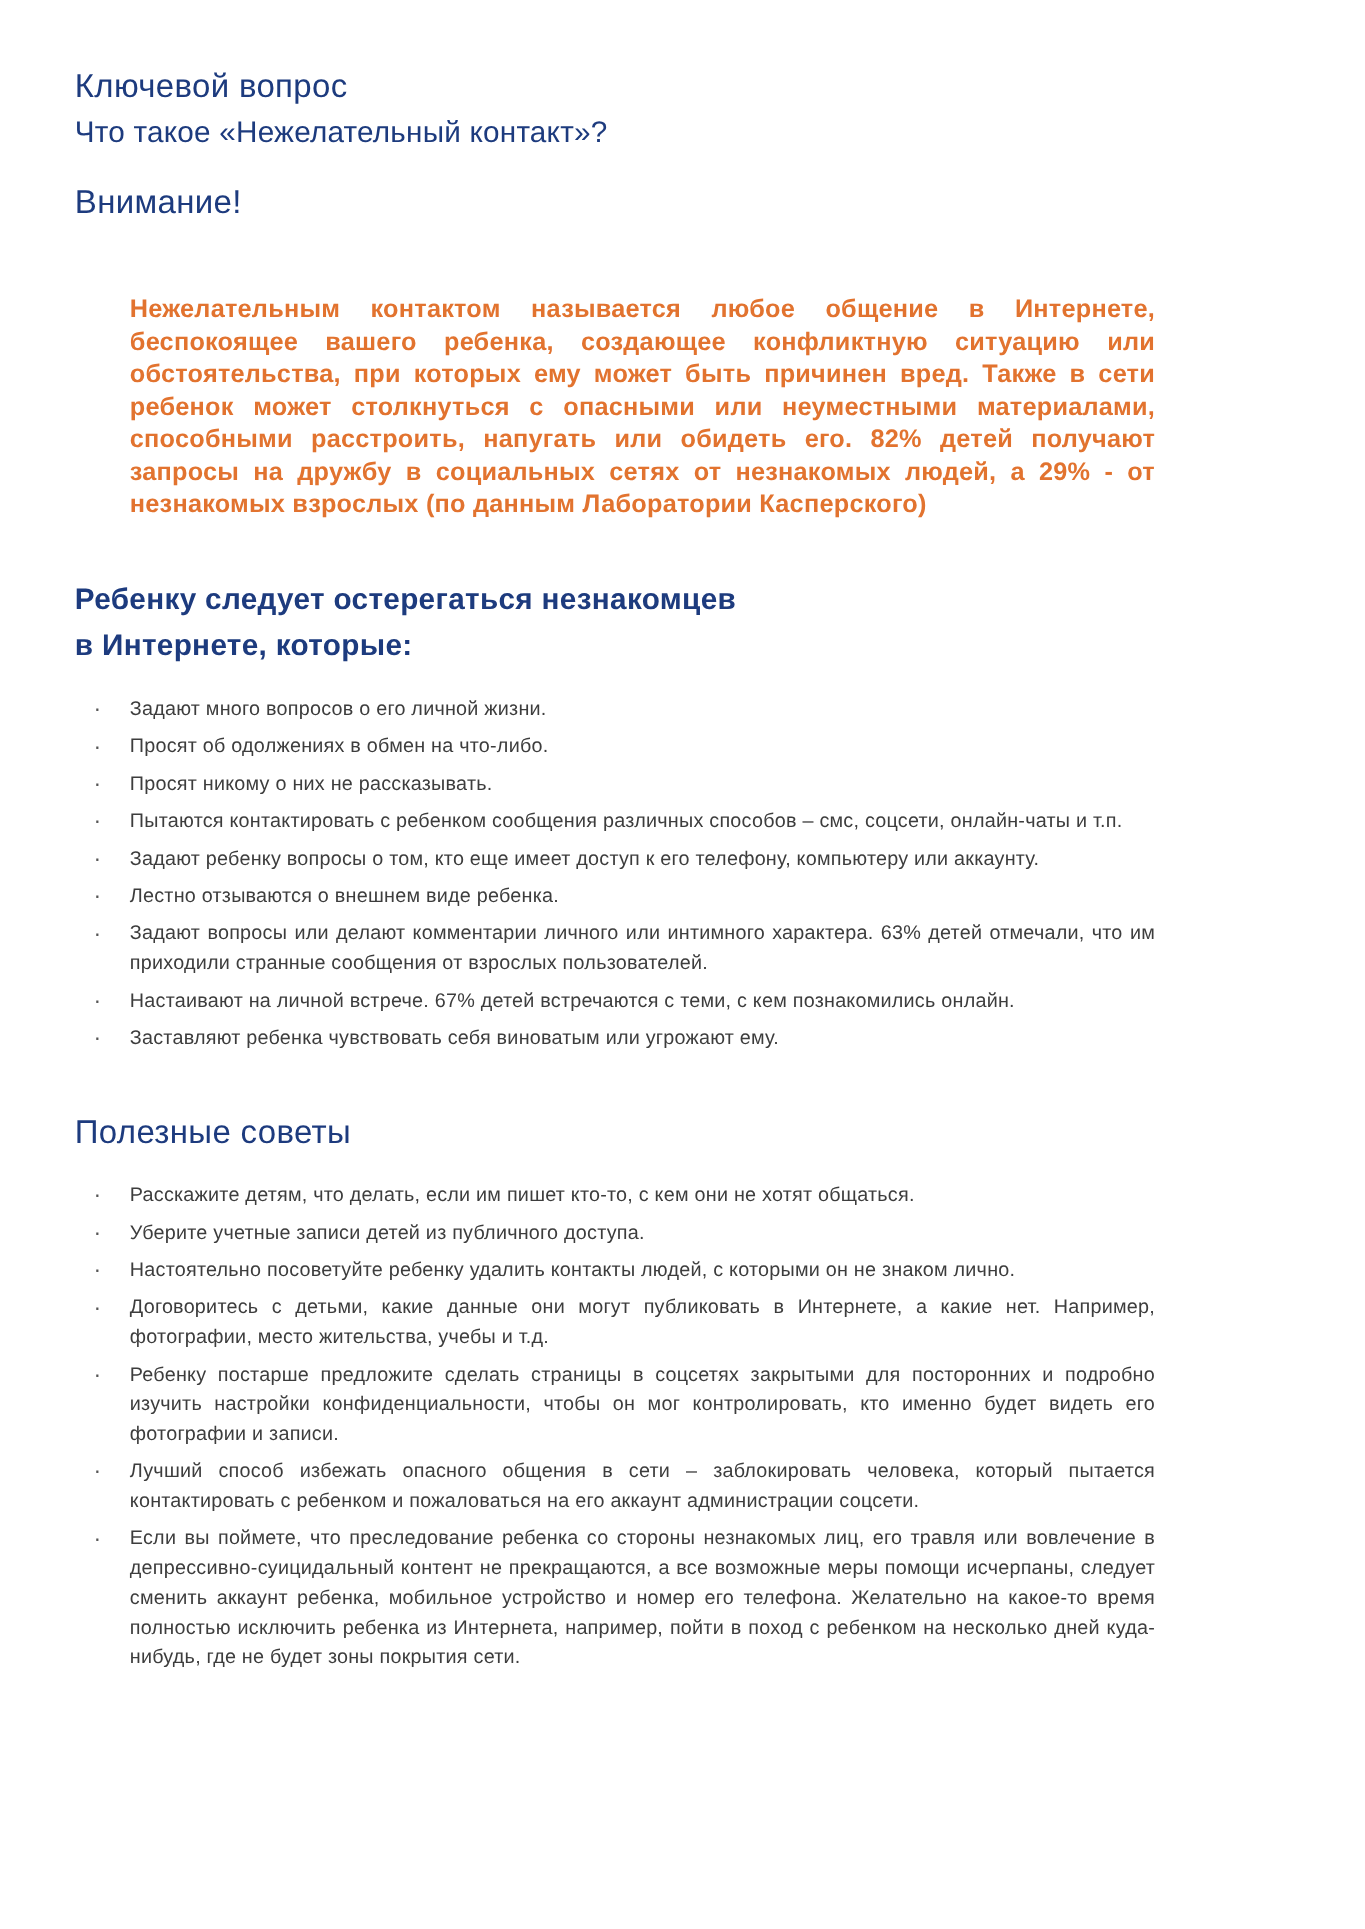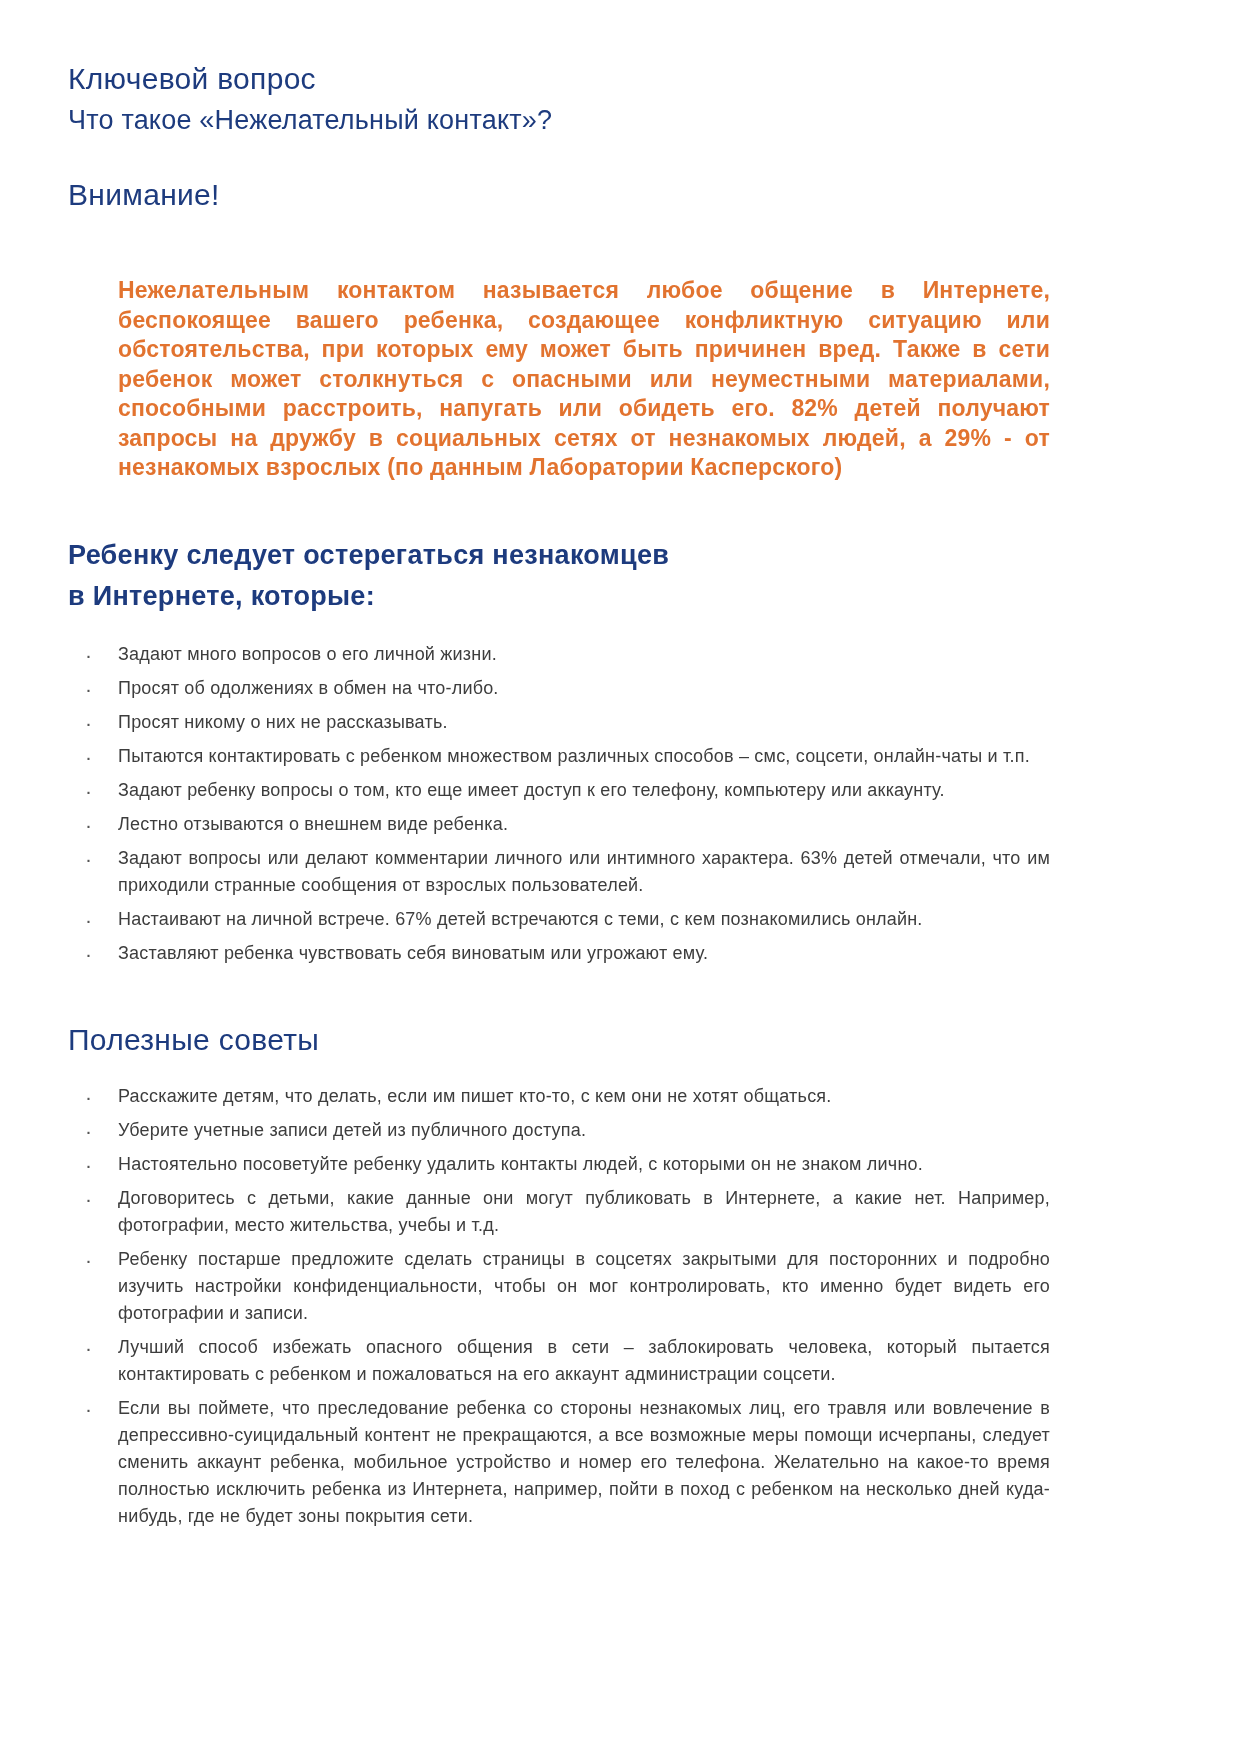--- a/index.html
+++ b/index.html
@@ -17,21 +17,21 @@
     margin-left:68px;width:982px;padding-top:62px;
   }
   h1{
     margin:0;font-size:30px;line-height:1.15;font-weight:400;
     color:var(--heading-blue);letter-spacing:.3px;
   }
   .subtitle{
     margin:7px 0 0;font-size:27px;line-height:1.2;font-weight:400;
     color:var(--heading-blue);letter-spacing:.2px;
   }
-  .attention{margin-top:42px;}
+  .attention{margin-top:32px;}
   .callout{
     margin-top:64px;display:flex;align-items:flex-start;
   }
   .callout-bar{
     flex:0 0 12px;width:12px;border-radius:7px;margin-left:3px;
     background:var(--heading-blue);
   }
   .callout-text{
     margin:0 0 0 35px;flex:1;
     font-size:23px;line-height:29.5px;font-weight:700;letter-spacing:.2px;
@@ -91,21 +91,21 @@
             <span class="item-text">Просят об одолжениях в обмен на что-либо.</span>
           </li>
 
           <li>
             <span class="dot">·</span>
             <span class="item-text">Просят никому о них не рассказывать.</span>
           </li>
 
           <li>
             <span class="dot">·</span>
-            <span class="item-text">Пытаются контактировать с ребенком множеством различных способов – смс, соцсети, онлайн-чаты и т.п.</span>
+            <span class="item-text">Пытаются контактировать с ребенком сообщения различных способов – смс, соцсети, онлайн-чаты и т.п.</span>
           </li>
 
           <li>
             <span class="dot">·</span>
             <span class="item-text">Задают ребенку вопросы о том, кто еще имеет доступ к его телефону, компьютеру или аккаунту.</span>
           </li>
 
           <li>
             <span class="dot">·</span>
             <span class="item-text">Лестно отзываются о внешнем виде ребенка.</span>

